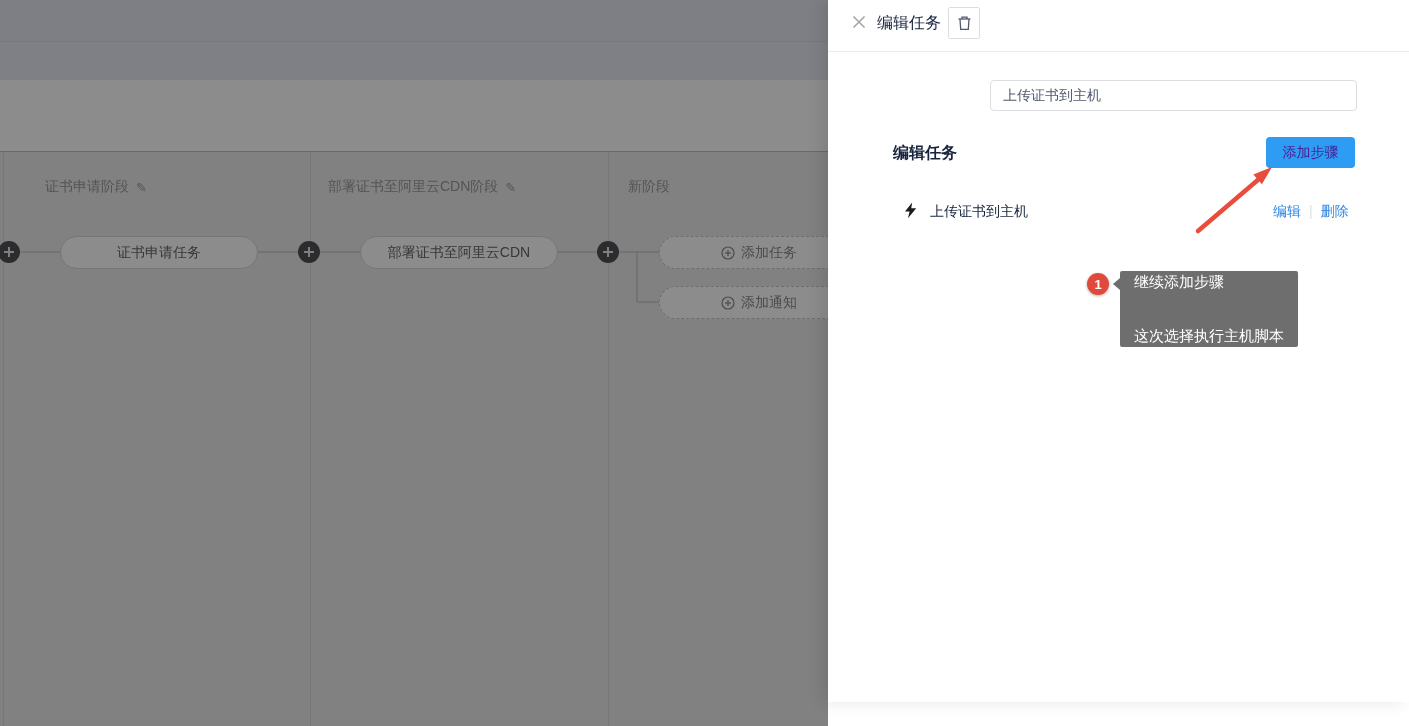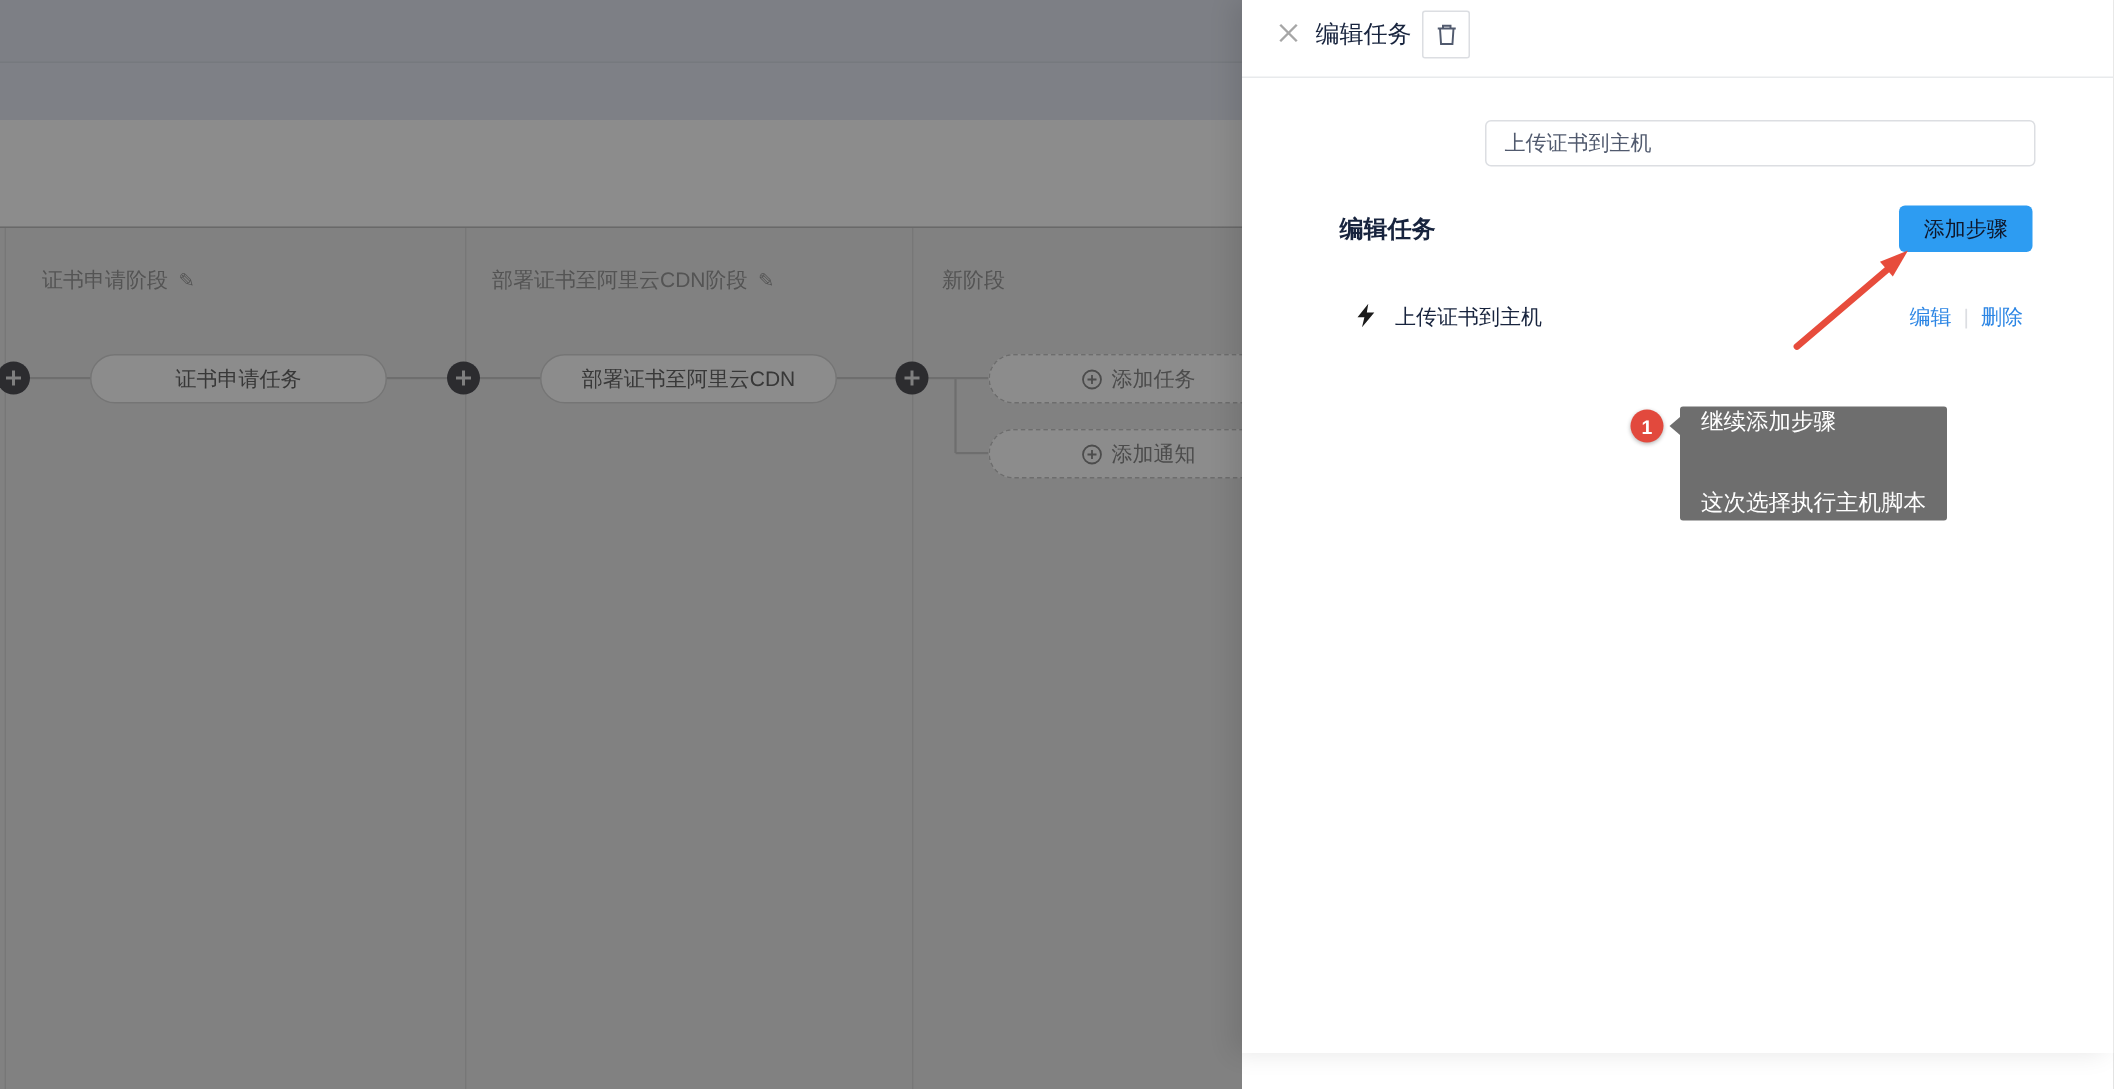--- a/index.html
+++ b/index.html
@@ -37,21 +37,21 @@
 
   .form-label { position:absolute; left:0; top:81px; width:157px; text-align:right;
                 font-size:14px; color:#515a6e; line-height:30px; white-space:nowrap; }
   .req { color:#ed4014; margin-right:4px; }
   .name-input { position:absolute; left:162px; top:80px; width:367px; height:31px;
                 border:1px solid #dcdee2; border-radius:4px; padding:0 12px;
                 font-size:14px; color:#515a6e; outline:none; font-family:inherit; }
 
   .steps-heading { position:absolute; left:65px; top:143px; font-size:16px; font-weight:bold; color:#17233d; }
   .add-step-btn { position:absolute; left:438px; top:137px; width:89px; height:31px;
-                  background:#2d9cf2; border:none; border-radius:4px; color:#0f172a; font-size:14px;
+                  background:#2d9cf2; border:none; border-radius:4px; color:#4c1d95; font-size:14px;
                   cursor:pointer; font-family:inherit; }
 
   .step-bolt { position:absolute; left:75px; top:202px; width:15px; height:17px; }
   .step-name { position:absolute; left:102px; top:203px; font-size:14px; color:#17233d; }
   .step-links { position:absolute; left:445px; top:203px; display:flex; font-size:14px; }
   .step-links a { color:#2b85e4; text-decoration:none; cursor:pointer; }
   .link-sep { color:#dcdee2; margin:0 8px; }
 
   
   .arrow-svg { position:absolute; left:0; top:0; width:581px; height:726px; pointer-events:none; z-index:20; }
@@ -96,21 +96,21 @@
           <line x1="304" y1="100" x2="314" y2="100" stroke="#e8e8e8" stroke-width="2"></line>
           <line x1="309" y1="95" x2="309" y2="105" stroke="#e8e8e8" stroke-width="2"></line>
         </g>
         <g>
           <circle cx="608" cy="100" r="11" fill="#505057"></circle>
           <line x1="603" y1="100" x2="613" y2="100" stroke="#e8e8e8" stroke-width="2"></line>
           <line x1="608" y1="95" x2="608" y2="105" stroke="#e8e8e8" stroke-width="2"></line>
         </g>
       </svg>
 
-      <div class="stage-title" style="left:28px">
+      <div class="stage-title" style="left:45px">
         <span>证书申请阶段</span>
         <span class="edit-pencil">✎</span>
       </div>
       <div class="stage-title" style="left:328px">
         <span>部署证书至阿里云CDN阶段</span>
         <span class="edit-pencil">✎</span>
       </div>
       <div class="stage-title" style="left:628px">
         <span>新阶段</span>
       </div>

